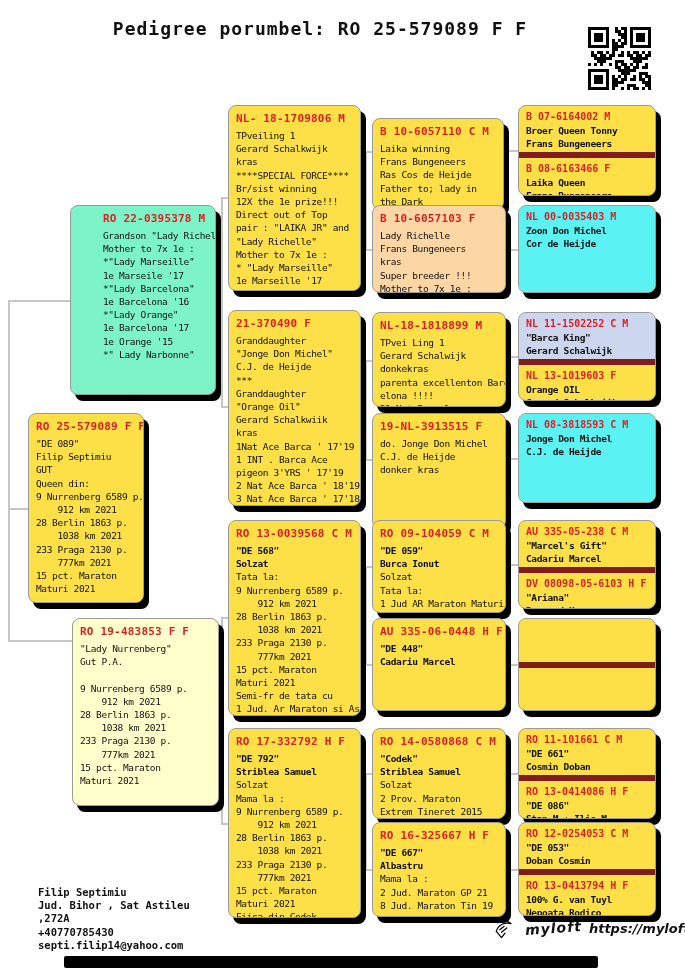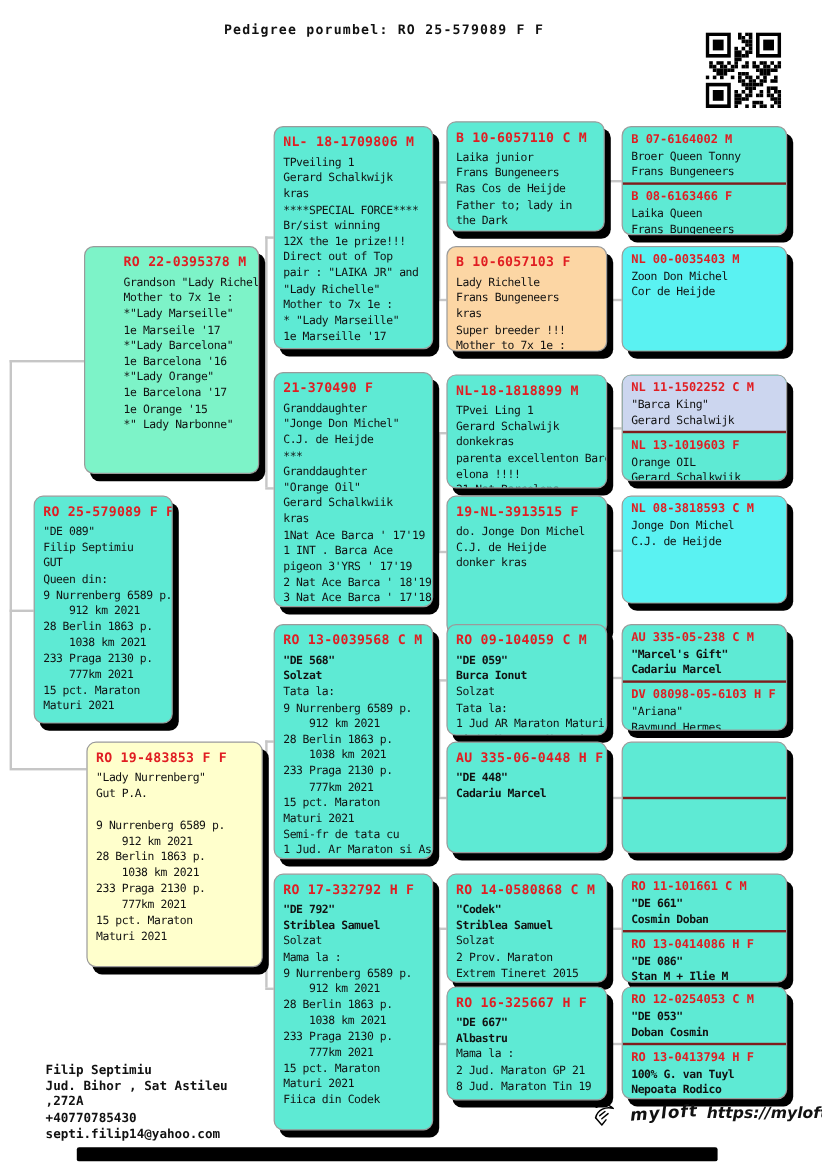--- a/index.html
+++ b/index.html
@@ -6,44 +6,44 @@
     --red:#e01d22; --mint:#7df3c8; --yellow:#ffffcc; --peach:#fcd6a4;
     --cyan:#5af2f2; --lavender:#ccd6ef;
   }
   html,body{margin:0;padding:0;}
   body{
     width:685px;height:968px;background:#fff;position:relative;overflow:hidden;
     font-family:"DejaVu Sans Mono","Liberation Mono",monospace;color:#111;
   }
   .page-title{
     position:absolute;left:60px;top:18px;width:520px;text-align:center;
-    font-weight:bold;font-size:11px;letter-spacing:1px;white-space:pre;
+    font-weight:bold;font-size:18px;letter-spacing:1px;white-space:pre;
   }
   .qr{position:absolute;left:588px;top:27px;width:63px;height:63px;}
   .box{
-    position:absolute;background:#5eead4;border:1px solid #9a9a9a;border-radius:8px;
+    position:absolute;background:#fde047;border:1px solid #9a9a9a;border-radius:8px;
     box-shadow:5px 6px 0 #000;box-sizing:border-box;overflow:hidden;
     padding:6px 4px 3px 7px;
   }
   .bg-mint{background:var(--mint);padding-left:32px;}
   .bg-yellow{background:var(--yellow);}
   .bg-peach{background:var(--peach);}
   .bg-cyan{background:var(--cyan);}
   .bg-lavender{background:var(--lavender);}
   .hdr{
     color:var(--red);font-weight:bold;font-size:11px;letter-spacing:.2px;
     margin-bottom:4px;white-space:pre;
   }
   .line{font-size:9.5px;letter-spacing:-.35px;line-height:13.2px;white-space:pre;}
   .line.b{font-weight:bold;}
   .pair{padding:0;display:flex;flex-direction:column;}
   .pair .half{flex:1;padding:5px 4px 2px 7px;}
-  .pair .half + .half{border-top:2px solid #7f1d1d;}
+  .pair .half + .half{border-top:6px solid #7f1d1d;}
   .pair .hdr{font-size:10px;letter-spacing:0;margin-bottom:3px;}
-  .pair .line{line-height:12.6px;}
+  .pair .line{line-height:12.6px;font-weight:bold;}
   .conn{position:absolute;background:#c6c6c6;}
   .conn.v{width:1.5px;}
   .conn.h{height:1.5px;}
   .owner{
     position:absolute;left:38px;top:886px;font-weight:bold;font-size:10.5px;
     line-height:13.2px;white-space:pre;
   }
   .footer-right{position:absolute;left:492px;top:915px;display:flex;align-items:center;gap:7px;}
   .logo{width:26px;height:26px;flex:0 0 auto;}
   .brand{
@@ -333,39 +333,39 @@
       <div class="line">    912 km 2021</div>
       <div class="line">28 Berlin 1863 p.</div>
       <div class="line">    1038 km 2021</div>
       <div class="line">233 Praga 2130 p.</div>
       <div class="line">    777km 2021</div>
       <div class="line">15 pct. Maraton</div>
       <div class="line">Maturi 2021</div>
       <div class="line">Semi-fr de tata cu</div>
       <div class="line">1 Jud. Ar Maraton si As</div>
     </div>
-    <div class="box" style="left: 228px; top: 728px; width: 133px; height: 214px;">
+    <div class="box" style="left: 228px; top: 728px; width: 133px; height: 190px;">
       <div class="hdr">RO 17-332792 H F</div>
       <div class="line b">"DE 792"</div>
       <div class="line b">Striblea Samuel</div>
       <div class="line">Solzat</div>
       <div class="line">Mama la :</div>
       <div class="line">9 Nurrenberg 6589 p.</div>
       <div class="line">    912 km 2021</div>
       <div class="line">28 Berlin 1863 p.</div>
       <div class="line">    1038 km 2021</div>
       <div class="line">233 Praga 2130 p.</div>
       <div class="line">    777km 2021</div>
       <div class="line">15 pct. Maraton</div>
       <div class="line">Maturi 2021</div>
       <div class="line">Fiica din Codek</div>
     </div>
-    <div class="box" style="left: 372px; top: 101px; width: 132px; height: 92px;">
+    <div class="box" style="left: 372px; top: 118px; width: 132px; height: 92px;">
       <div class="hdr">B 10-6057110 C M</div>
-      <div class="line">Laika junior</div>
+      <div class="line">Laika winning</div>
       <div class="line">Frans Bungeneers</div>
       <div class="line">Ras Cos de Heijde</div>
       <div class="line">Father to; lady in</div>
       <div class="line">the Dark</div>
     </div>
     <div class="box bg-peach" style="left: 372px; top: 205px; width: 134px; height: 88px;">
       <div class="hdr">B 10-6057103 F</div>
       <div class="line">Lady Richelle</div>
       <div class="line">Frans Bungeneers</div>
       <div class="line">kras</div>

